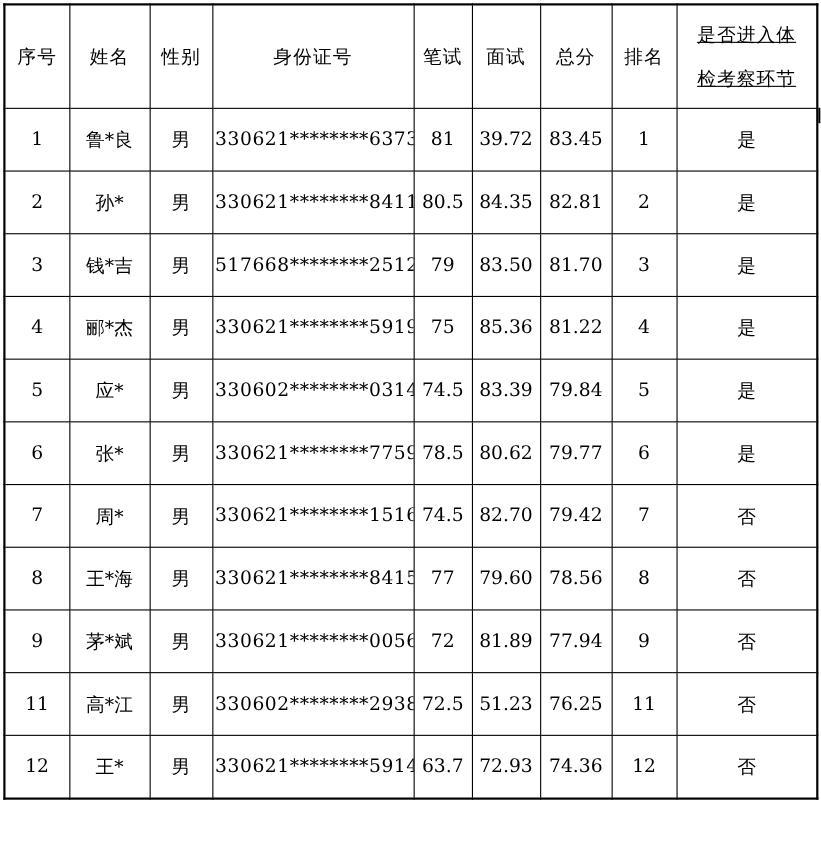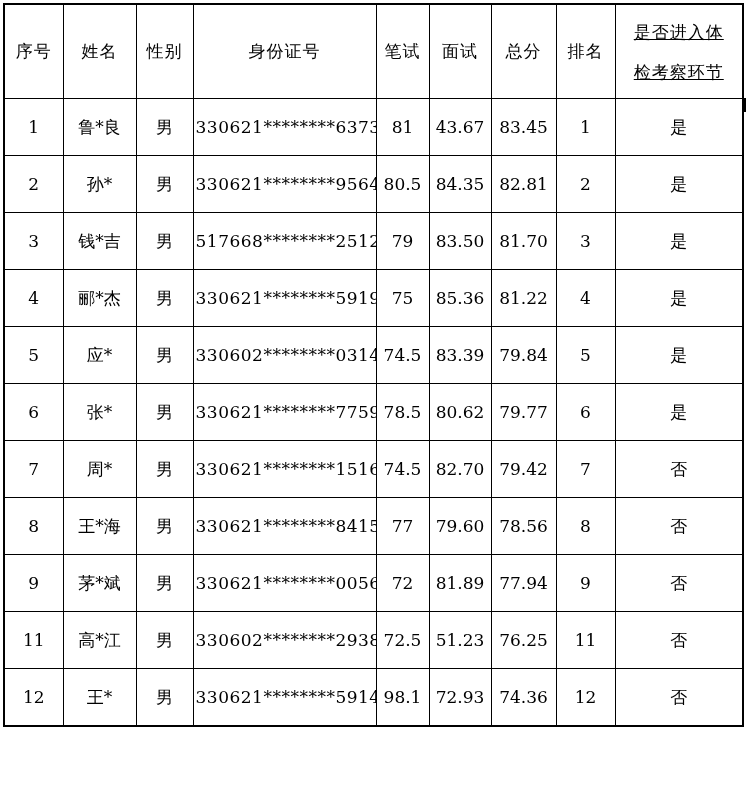--- a/index.html
+++ b/index.html
@@ -90,30 +90,30 @@
       </th>
     </tr>
   </thead>
   <tbody>
       <tr>
     <td>1</td>
     <td>鲁*良</td>
     <td>男</td>
     <td class="id-cell">330621********6373</td>
     <td>81</td>
-    <td>43.67</td>
+    <td>39.72</td>
     <td>83.45</td>
     <td>1</td>
     <td>是</td>
   </tr>
       <tr>
     <td>2</td>
     <td>孙*</td>
     <td>男</td>
-    <td class="id-cell">330621********9564</td>
+    <td class="id-cell">330621********8411</td>
     <td>80.5</td>
     <td>84.35</td>
     <td>82.81</td>
     <td>2</td>
     <td>是</td>
   </tr>
       <tr>
     <td>3</td>
     <td>钱*吉</td>
     <td>男</td>
@@ -199,21 +199,21 @@
     <td>51.23</td>
     <td>76.25</td>
     <td>11</td>
     <td>否</td>
   </tr>
       <tr>
     <td>12</td>
     <td>王*</td>
     <td>男</td>
     <td class="id-cell">330621********5914</td>
-    <td>98.1</td>
+    <td>63.7</td>
     <td>72.93</td>
     <td>74.36</td>
     <td>12</td>
     <td>否</td>
   </tr>
     </tbody>
 </table>
 
 <div class="row-end-marker"></div>
 

